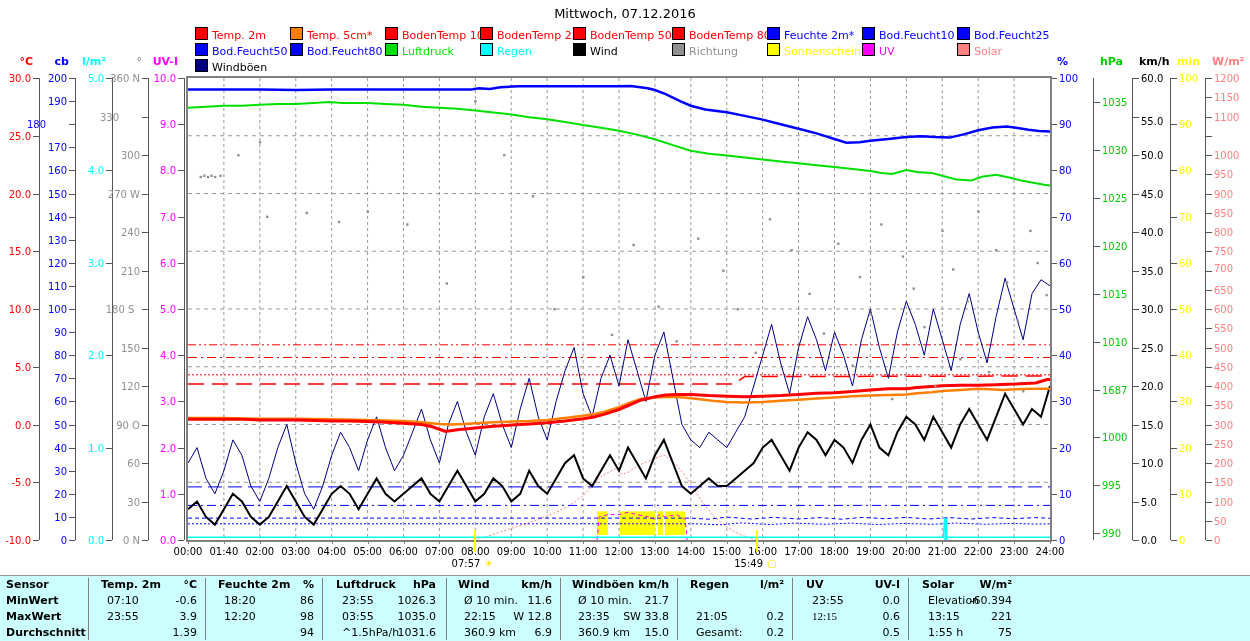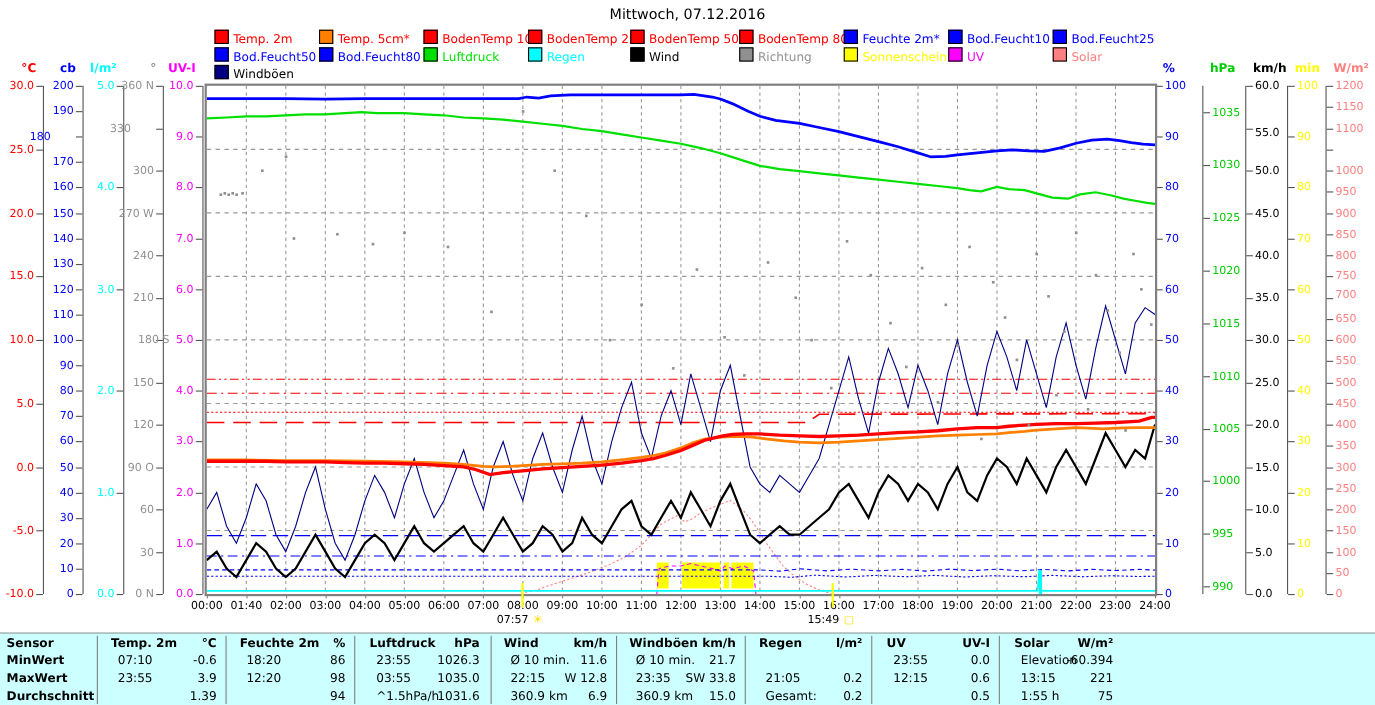--- a/index.html
+++ b/index.html
@@ -137,21 +137,21 @@
       <div class="ax-lab" style="top: 111.5px; color: rgb(144, 144, 144); left: 100px; width: 40px; text-align: left;">330</div>
       <div class="ax-tick" style="top: 155px; width: 6px; left: 142px;"></div>
       <div class="ax-lab" style="top: 150px; color: rgb(144, 144, 144); left: 100px; width: 40px; text-align: right;">300</div>
       <div class="ax-tick" style="top: 193.5px; width: 6px; left: 142px;"></div>
       <div class="ax-lab" style="top: 188.5px; color: rgb(144, 144, 144); left: 100px; width: 40px; text-align: right;">270 W</div>
       <div class="ax-tick" style="top: 232px; width: 6px; left: 142px;"></div>
       <div class="ax-lab" style="top: 227px; color: rgb(144, 144, 144); left: 100px; width: 40px; text-align: right;">240</div>
       <div class="ax-tick" style="top: 270.5px; width: 6px; left: 142px;"></div>
       <div class="ax-lab" style="top: 265.5px; color: rgb(144, 144, 144); left: 100px; width: 40px; text-align: right;">210</div>
       <div class="ax-tick" style="top: 309px; width: 6px; left: 142px;"></div>
-      <div class="ax-lab" style="top: 304px; color: rgb(144, 144, 144); left: 114px; width: 40px; text-align: right;">180 S</div>
+      <div class="ax-lab" style="top: 304px; color: rgb(144, 144, 144); left: 100px; width: 40px; text-align: center;">180 S</div>
       <div class="ax-tick" style="top: 347.5px; width: 6px; left: 142px;"></div>
       <div class="ax-lab" style="top: 342.5px; color: rgb(144, 144, 144); left: 100px; width: 40px; text-align: right;">150</div>
       <div class="ax-tick" style="top: 386px; width: 6px; left: 142px;"></div>
       <div class="ax-lab" style="top: 381px; color: rgb(144, 144, 144); left: 100px; width: 40px; text-align: right;">120</div>
       <div class="ax-tick" style="top: 424.5px; width: 6px; left: 142px;"></div>
       <div class="ax-lab" style="top: 419.5px; color: rgb(144, 144, 144); left: 100px; width: 40px; text-align: right;">90 O</div>
       <div class="ax-tick" style="top: 463px; width: 6px; left: 142px;"></div>
       <div class="ax-lab" style="top: 458px; color: rgb(144, 144, 144); left: 100px; width: 40px; text-align: right;">60</div>
       <div class="ax-tick" style="top: 501.5px; width: 6px; left: 142px;"></div>
       <div class="ax-lab" style="top: 496.5px; color: rgb(144, 144, 144); left: 100px; width: 40px; text-align: right;">30</div>
@@ -213,21 +213,21 @@
       <div class="ax-lab" style="top: 144.888px; color: rgb(0, 204, 0); left: 1102px;">1030</div>
       <div class="ax-tick" style="top: 197.813px; width: 6px; left: 1094px;"></div>
       <div class="ax-lab" style="top: 192.813px; color: rgb(0, 204, 0); left: 1102px;">1025</div>
       <div class="ax-tick" style="top: 245.739px; width: 6px; left: 1094px;"></div>
       <div class="ax-lab" style="top: 240.739px; color: rgb(0, 204, 0); left: 1102px; text-align: right;">1020</div>
       <div class="ax-tick" style="top: 293.664px; width: 6px; left: 1094px;"></div>
       <div class="ax-lab" style="top: 288.664px; color: rgb(0, 204, 0); left: 1102px;">1015</div>
       <div class="ax-tick" style="top: 341.589px; width: 6px; left: 1094px;"></div>
       <div class="ax-lab" style="top: 336.589px; color: rgb(0, 204, 0); left: 1102px;">1010</div>
       <div class="ax-tick" style="top: 389.515px; width: 6px; left: 1094px;"></div>
-      <div class="ax-lab" style="top: 384.515px; color: rgb(0, 204, 0); left: 1102px;">1005</div>
+      <div class="ax-lab" style="top: 384.515px; color: rgb(0, 204, 0); left: 1102px;">1687</div>
       <div class="ax-tick" style="top: 437.44px; width: 6px; left: 1094px;"></div>
       <div class="ax-lab" style="top: 432.44px; color: rgb(0, 204, 0); left: 1102px;">1000</div>
       <div class="ax-tick" style="top: 485.365px; width: 6px; left: 1094px;"></div>
       <div class="ax-lab" style="top: 480.365px; color: rgb(0, 204, 0); left: 1102px;">995</div>
       <div class="ax-tick" style="top: 533.29px; width: 6px; left: 1094px;"></div>
       <div class="ax-lab" style="top: 528.29px; color: rgb(0, 204, 0); left: 1102px;">990</div>
       <div class="ax-line" style="left: 1132px;"></div>
       <div class="ax-head" style="color: rgb(0, 0, 0); left: 1139px;">km/h</div>
       <div class="ax-tick" style="top: 78px; width: 6px; left: 1133px;"></div>
       <div class="ax-lab" style="top: 73px; color: rgb(0, 0, 0); left: 1141px;">60.0</div>
@@ -609,21 +609,21 @@
       </div>
       <div class="ft-cell" style="left: 800px; top: 2px; width: 102px;">
         <span class="ft-l bold">UV</span>
         <span class="ft-r bold">UV-I</span>
       </div>
       <div class="ft-cell" style="left: 800px; top: 18px; width: 102px;">
         <span class="ft-l" style="padding-left: 6px;">23:55</span>
         <span class="ft-r">0.0</span>
       </div>
       <div class="ft-cell" style="left: 800px; top: 34px; width: 102px;">
-        <span class="ft-l" style="padding-left: 6px;">12:15</span>
+        <span class="ft-l" style="padding-left: 6px; font-family: Liberation Serif, serif;">12:15</span>
         <span class="ft-r">0.6</span>
       </div>
       <div class="ft-cell" style="left: 800px; top: 50px; width: 102px;">
         <span class="ft-l" style="padding-left: 6px;"></span>
         <span class="ft-r">0.5</span>
       </div>
       <div class="ft-cell" style="left: 916px; top: 2px; width: 98px;">
         <span class="ft-l bold">Solar</span>
         <span class="ft-r bold">W/m²</span>
       </div>

